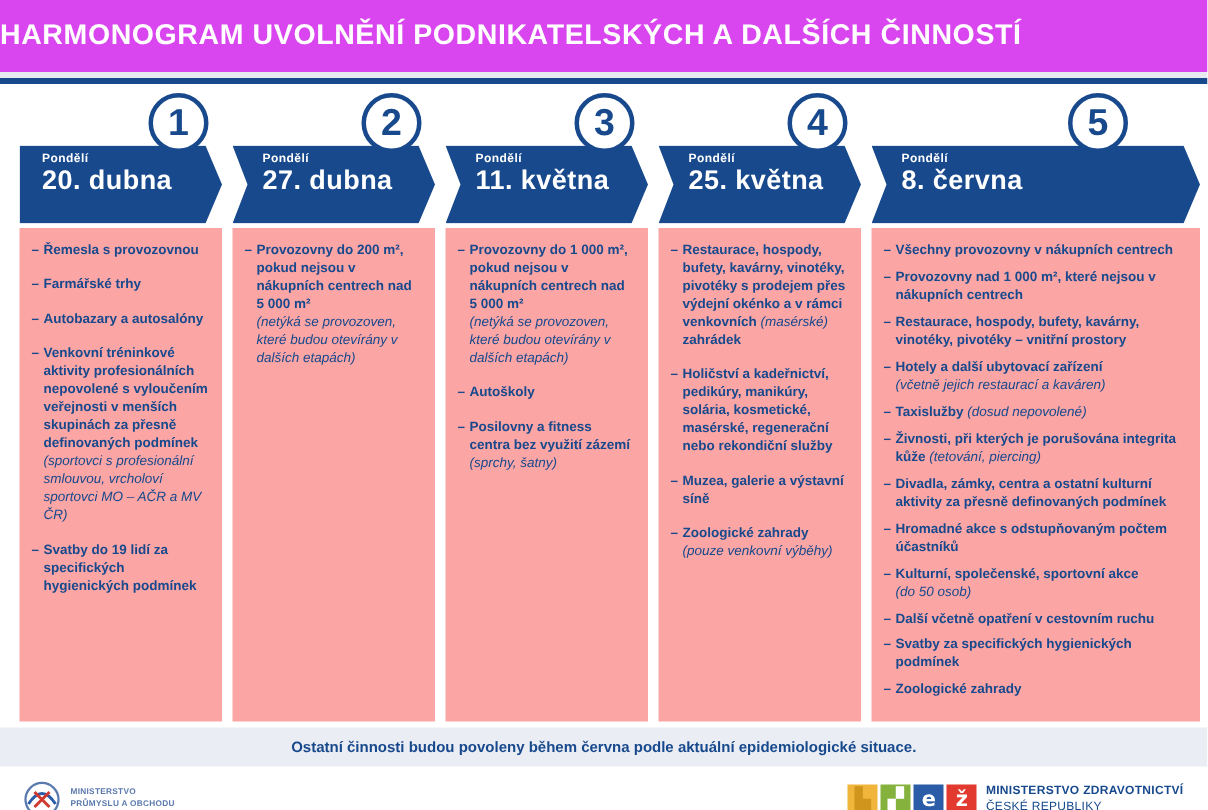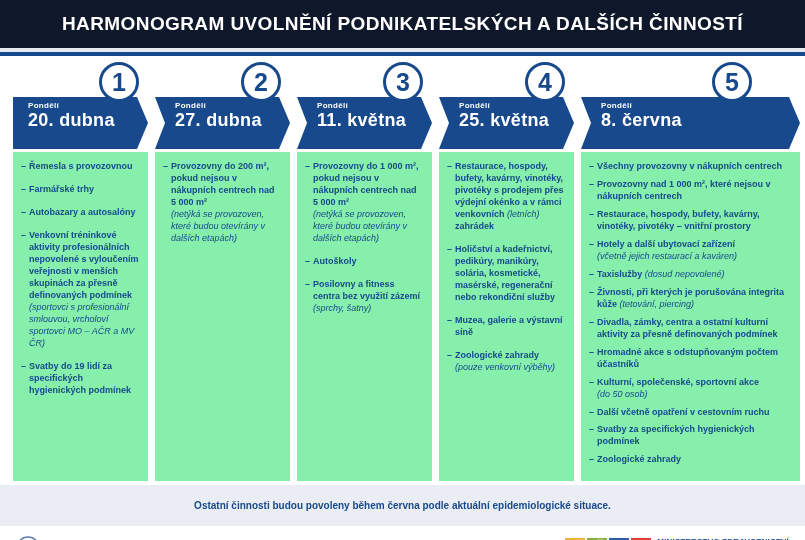--- a/index.html
+++ b/index.html
@@ -1,48 +1,48 @@
 <!DOCTYPE html>
 <html><head>
 <meta charset="utf-8">
 <style>
   * { margin:0; padding:0; box-sizing:border-box; }
   html,body { width:805px; height:540px; }
   body { font-family:"Liberation Sans", sans-serif; background:#ffffff; overflow:hidden; }
 
-  .title-bar { height:48px; background:#0f172a; display:flex; align-items:center; justify-content:center; }
+  .title-bar { height:48px; background:#d946ef; display:flex; align-items:center; justify-content:flex-start; }
   .title-bar h1 { color:#ffffff; font-size:19px; font-weight:bold; letter-spacing:.4px; }
   .gap-strip { height:4px; background:#e8eaf1; }
   .rule { height:4px; background:#17498c; }
 
   .timeline { display:flex; gap:7px; margin:41px 5px 0 13px; position:relative; }
   .col { width:135px; position:relative; }
   .col:last-child { flex:1; }
 
   .circle { position:absolute; top:-35px; left:86px; width:40px; height:40px; border:3px solid #17498c;
             border-radius:50%; background:#ffffff; color:#17498c; font-size:25px; font-weight:bold;
             display:flex; align-items:center; justify-content:center; z-index:2; }
   .col:last-child .circle { left:131px; }
 
   .arrow { height:52px; background:#17498c; color:#ffffff; padding:4px 14px 0 15px;
            clip-path: polygon(0 0, calc(100% - 11px) 0, 100% 50%, calc(100% - 11px) 100%, 0 100%); }
   .col + .col .arrow { clip-path: polygon(0 0, calc(100% - 11px) 0, 100% 50%, calc(100% - 11px) 100%, 0 100%, 10px 50%);
            padding-left:20px; }
   .arrow .day { font-size:8px; font-weight:bold; letter-spacing:.3px; }
   .arrow .date { font-size:18px; font-weight:bold; letter-spacing:.3px; }
 
-  .panel { margin-top:3px; height:329px; background:#86efac; padding:9px 8px 6px 8px; overflow:hidden; }
+  .panel { margin-top:3px; height:329px; background:#fca5a5; padding:9px 8px 6px 8px; overflow:hidden; }
   .item { position:relative; padding-left:8px; margin-bottom:11px; color:#17498c;
           font-size:9px; line-height:1.33; font-weight:bold; }
   .col:last-child .item { margin-bottom:6px; }
   .item::before { content:"\2013"; position:absolute; left:0; top:0; font-weight:bold; }
   .seg.note { font-style:italic; font-weight:normal; }
   .seg.nl { display:block; }
 
-  .footer-bar { margin-top:4px; height:41px; background:#ebedf4; display:flex; align-items:center; justify-content:center; }
+  .footer-bar { margin-top:4px; height:26px; background:#ebedf4; display:flex; align-items:center; justify-content:center; }
   .footer-bar span { color:#17498c; font-size:10px; font-weight:bold; }
 
   .logos-row { height:43px; display:flex; align-items:center; justify-content:space-between; padding:0 16px 0 15px; }
   .logo { display:flex; align-items:center; gap:6px; }
   .mpo-text { color:#5a79ad; font-size:5.5px; font-weight:bold; line-height:1.3; letter-spacing:.2px; }
   .mz-tiles { display:flex; gap:2px; }
   .tile { width:20px; height:20px; display:flex; align-items:center; justify-content:center;
           font-size:14px; font-weight:bold; font-family:"DejaVu Sans", sans-serif; }
   .mz-text { font-size:8px; color:#17498c; line-height:1.35; letter-spacing:.2px; }
   .mz-text .l1 { font-weight:bold; }
@@ -93,21 +93,21 @@
         <div class="item"><span class="seg main">Posilovny a fitness centra bez využití zázemí</span><span class="seg note nl">(sprchy, šatny)</span></div>
       </div>
     </div>
     <div class="col">
       <div class="circle">4</div>
       <div class="arrow">
         <div class="day">Pondělí</div>
         <div class="date">25. května</div>
       </div>
       <div class="panel">
-        <div class="item"><span class="seg main">Restaurace, hospody, bufety, kavárny, vinotéky, pivotéky s prodejem přes výdejní okénko a v rámci venkovních </span><span class="seg note">(letních)</span><span class="seg main"> zahrádek</span></div>
+        <div class="item"><span class="seg main">Restaurace, hospody, bufety, kavárny, vinotéky, pivotéky s prodejem přes výdejní okénko a v rámci venkovních </span><span class="seg note">(masérské)</span><span class="seg main"> zahrádek</span></div>
         <div class="item"><span class="seg main">Holičství a kadeřnictví, pedikúry, manikúry, solária, kosmetické, masérské, regenerační nebo rekondiční služby</span></div>
         <div class="item"><span class="seg main">Muzea, galerie a výstavní síně</span></div>
         <div class="item"><span class="seg main">Zoologické zahrady</span><span class="seg note nl">(pouze venkovní výběhy)</span></div>
       </div>
     </div>
     <div class="col">
       <div class="circle">5</div>
       <div class="arrow">
         <div class="day">Pondělí</div>
         <div class="date">8. června</div>

